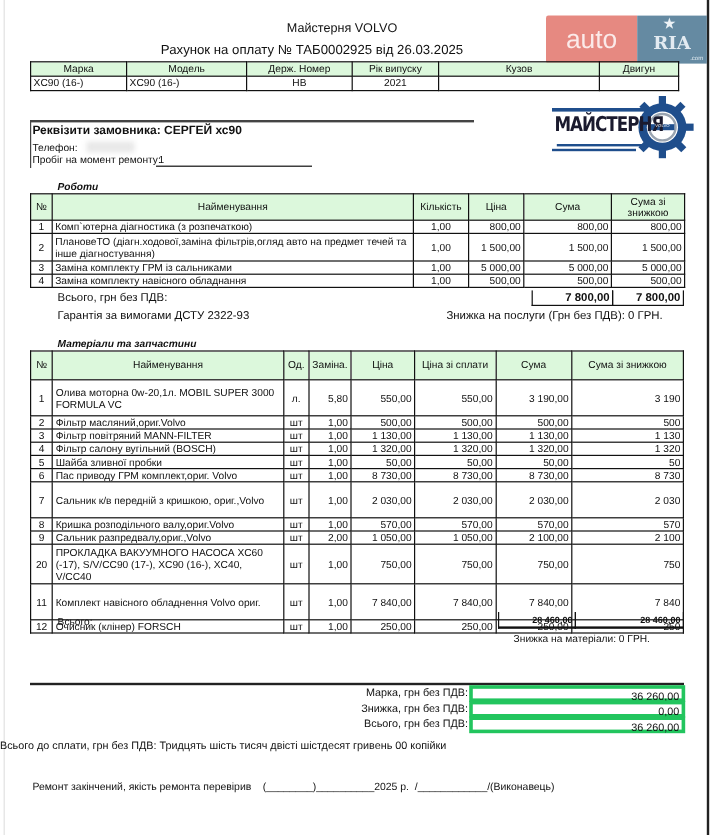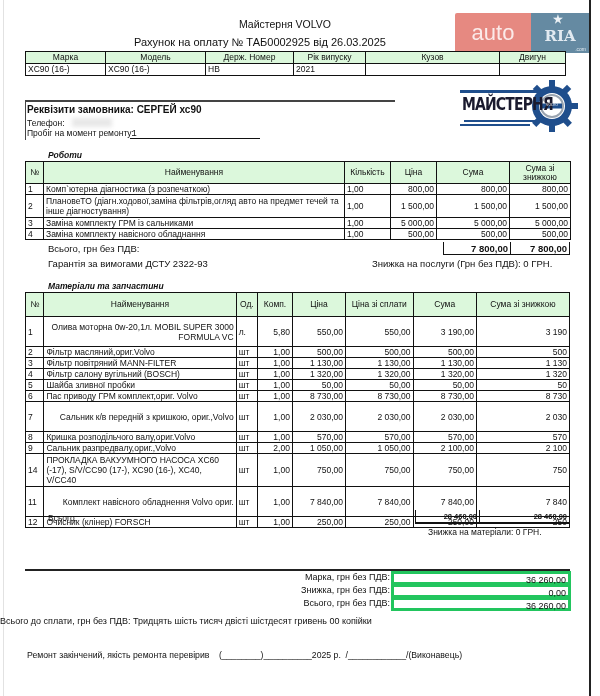--- a/index.html
+++ b/index.html
@@ -17,21 +17,21 @@
   .wm-ria { position: absolute; left: 76px; top: 0; width: 58px; height: 40px; background: #3f6e8c; color: #dbe6ee; font-family: "DejaVu Serif", serif; font-weight: bold; font-size: 15px; text-align: center; line-height: 46px; }
   .wm-star { position: absolute; left: 22px; top: 1px; font-size: 11px; color: #e9f0f5; line-height: 12px; }
   .wm-com { position: absolute; right: 3px; bottom: 1px; font-size: 5px; line-height: 6px; font-family: "Liberation Sans", sans-serif; font-weight: normal; }
 
   table { border-collapse: collapse; position: absolute; table-layout: fixed; padding-left: 24px; }
   td, th { border: 1px solid #111; padding: 0 2px; font-weight: normal; overflow: hidden; white-space: nowrap; }
   th { background: #dcf8dc; text-align: center; }
   .car-table { left: 25px; top: 51px; width: 540px; font-size: 8.5px; }
   .car-table th { height: 12px; line-height: 11px; font-size: 8.5px; }
   .car-table td { height: 12px; line-height: 11px; }
-  .c { text-align: left; }
+  .c { text-align: center; }
   .r { text-align: right; }
   .l { text-align: left; }
 
   .cust-line { position: absolute; left: 25px; top: 100px; width: 370px; height: 2px; background: #444; }
   .cust-vline { position: absolute; left: 25px; top: 100px; width: 1px; height: 40px; background: #444; }
   .cust-title { position: absolute; left: 27px; top: 104px; font-size: 10px; font-weight: bold; }
   .cust-phone { position: absolute; left: 27px; top: 118px; font-size: 8.5px; }
   .cust-phone-val { position: absolute; left: 72px; top: 118px; width: 40px; height: 9px; filter: blur(2px); background: #e8e8e8; }
   .cust-mileage { position: absolute; left: 27px; top: 128px; font-size: 8.5px; }
   .cust-mileage-val { position: absolute; left: 130px; top: 128px; width: 130px; border-bottom: 1px solid #111; padding-left: 30px; font-size: 8.5px; height: 11px; line-height: 10px; }
@@ -50,21 +50,21 @@
 
   .works-total-label { position: absolute; left: 48px; top: 243px; font-size: 9.5px; }
   .works-total1 { position: absolute; left: 443px; top: 242px; width: 68px; height: 13px; border: 1px solid #111; border-top: none; text-align: right; padding-right: 2px; font-weight: bold; font-size: 9.5px; line-height: 13px; }
   .works-total2 { position: absolute; left: 510px; top: 242px; width: 60px; height: 13px; border: 1px solid #111; border-top: none; text-align: right; padding-right: 2px; font-weight: bold; font-size: 9.5px; line-height: 13px; }
   .warranty { position: absolute; left: 48px; top: 258px; font-size: 9.5px; }
   .works-discount { position: absolute; left: 372px; top: 258px; font-size: 9.5px; }
 
   .mat-table { left: 25px; top: 292px; width: 545px; font-size: 8.5px; }
   .mat-table th { height: 24px; line-height: 9px; white-space: normal; }
   .mat-table td { height: 11px; line-height: 10px; }
-  .mat-table td.tall2 { height: 30px; white-space: normal; text-align: right; }
+  .mat-table td.tall2 { height: 30px; white-space: normal; }
   .mat-table td.tall3 { height: 33px; white-space: normal; }
 
   .mat-total-label { position: absolute; left: 48px; top: 513px; font-size: 8.5px; }
   .mat-total1 { position: absolute; left: 415px; top: 510px; width: 65px; height: 14px; border: 1px solid #111; border-top: none; border-bottom: 2px solid #111; text-align: right; padding-right: 2px; font-weight: bold; font-size: 7.5px; line-height: 13px; }
   .mat-total2 { position: absolute; left: 479px; top: 510px; width: 91px; height: 14px; border: 1px solid #111; border-top: none; border-bottom: 2px solid #111; text-align: right; padding-right: 2px; font-weight: bold; font-size: 7.5px; line-height: 13px; }
   .mat-discount { position: absolute; left: 428px; top: 527px; font-size: 8.5px; }
 
   .summary-line { position: absolute; left: 25px; top: 569px; width: 545px; height: 2px; background: #222; }
   .sum-row { position: absolute; left: 250px; width: 320px; height: 13px; }
   .sum-label { position: absolute; right: 180px; font-size: 9px; line-height: 13px; }
@@ -225,21 +225,21 @@
       <col style="width:52px">
       <col style="width:66px">
       <col style="width:62px">
       <col style="width:91px">
   </colgroup>
   <tbody>
       <tr>
     <th>№</th>
     <th>Найменування</th>
     <th>Од.</th>
-    <th>Комп.</th>
+    <th>Заміна.</th>
     <th>Ціна</th>
     <th>Ціна зі сплати</th>
     <th>Сума</th>
     <th>Сума зі знижкою</th>
   </tr>
   <tr>
     <td class="c">1</td>
     <td class="l tall2">Олива моторна 0w-20,1л. MOBIL SUPER 3000 FORMULA VC</td>
     <td class="c">л.</td>
     <td class="r">5,80</td>
@@ -322,21 +322,21 @@
     <td class="c">9</td>
     <td class="l">Сальник  разпредвалу,ориг.,Volvo</td>
     <td class="c">шт</td>
     <td class="r">2,00</td>
     <td class="r">1 050,00</td>
     <td class="r">1 050,00</td>
     <td class="r">2 100,00</td>
     <td class="r">2 100</td>
   </tr>
   <tr>
-    <td class="c">14</td>
+    <td class="c">20</td>
     <td class="l tall3">ПРОКЛАДКА ВАКУУМНОГО НАСОСА XC60 (-17), S/V/CC90 (17-), XC90 (16-), XC40, V/CC40</td>
     <td class="c">шт</td>
     <td class="r">1,00</td>
     <td class="r">750,00</td>
     <td class="r">750,00</td>
     <td class="r">750,00</td>
     <td class="r">750</td>
   </tr>
   <tr>
     <td class="c">11</td>

